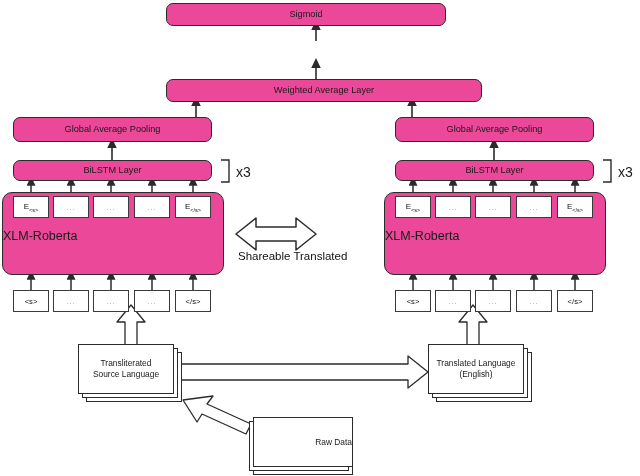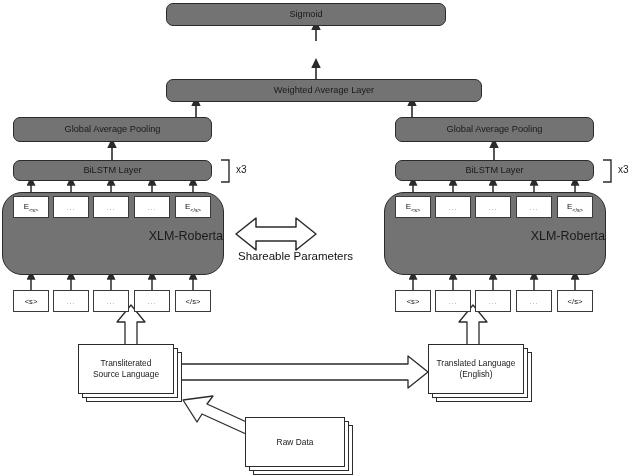--- a/index.html
+++ b/index.html
@@ -1,34 +1,34 @@
 <!DOCTYPE html>
 <html><head>
 <meta charset="utf-8">
 <style>
   html,body{margin:0;padding:0;background:#ffffff;}
   body{width:640px;height:476px;position:relative;overflow:hidden;
        font-family:"Liberation Sans","DejaVu Sans",sans-serif;color:#111;}
   #stage{position:absolute;left:0;top:0;width:640px;height:476px;}
   svg#wires{position:absolute;left:0;top:0;width:640px;height:476px;pointer-events:none;}
 
-  .box{position:absolute;box-sizing:border-box;border:1.3px solid #2b2b2b;background:#737373;
-       display:flex;align-items:center;justify-content:center;text-align:right;
+  .box{position:absolute;box-sizing:border-box;border:1.3px solid #2b2b2b;background:#ec4899;
+       display:flex;align-items:center;justify-content:center;text-align:left;
        font-size:9.2px;line-height:1.25;color:#1a1a1a;z-index:3;}
   .rounded{border-radius:7px;}
-  .bigbox{border-radius:20px;align-items:flex-end;justify-content:center;z-index:2;}
+  .bigbox{border-radius:10px;align-items:flex-end;justify-content:center;z-index:2;}
   .bigbox .rb-label{position:absolute;left:0;right:0;top:36px;font-size:12.5px;color:#1a1a1a;}
 
   .tok{position:absolute;box-sizing:border-box;border:1.2px solid #3a3a3a;background:#fff;
        display:flex;align-items:center;justify-content:center;font-size:7.6px;z-index:4;}
   .tok.dots{color:#9a9a9a;letter-spacing:1px;font-size:8px;}
   .emb{font-size:8px;}
   .emb sub{font-size:5.6px;}
 
-  .x3{position:absolute;font-size:10px;color:#1a1a1a;z-index:5;}
+  .x3{position:absolute;font-size:14px;color:#1a1a1a;z-index:5;}
 
   .stack{position:absolute;z-index:3;}
   .stack .sheet{position:absolute;box-sizing:border-box;border:1.2px solid #2b2b2b;background:#fff;}
   .stack .front{display:flex;align-items:center;justify-content:center;text-align:center;
                 font-size:8.4px;line-height:1.3;color:#1a1a1a;}
 
   .share-label{position:absolute;font-size:11.5px;color:#111;z-index:5;white-space:nowrap;}
 </style>
 </head>
 <body>
@@ -167,21 +167,21 @@
   <div class="tok emb" style="left:557px;top:196px;width:36px;height:22px;">
     <span>E<sub>&lt;/s&gt;</sub></span>
   </div>
 
   <div class="tok" style="left:395px;top:290px;width:36px;height:22px;">&lt;s&gt;</div>
   <div class="tok dots" style="left:435px;top:290px;width:36px;height:22px;">...</div>
   <div class="tok dots" style="left:475px;top:290px;width:36px;height:22px;">...</div>
   <div class="tok dots" style="left:516px;top:290px;width:36px;height:22px;">...</div>
   <div class="tok" style="left:557px;top:290px;width:36px;height:22px;">&lt;/s&gt;</div>
 
-  <div class="share-label" style="left:238px;top:250px;">Shareable Parameters</div>
+  <div class="share-label" style="left:238px;top:250px;">Shareable Translated</div>
 
   <div class="stack" style="left:428px;top:344px;width:104px;height:58px;">
     <div class="sheet" style="left:8px;top:8px;width:96px;height:50px;"></div>
     <div class="sheet" style="left:4px;top:4px;width:96px;height:50px;"></div>
     <div class="sheet front" style="left:0px;top:0px;width:96px;height:50px;flex-direction:column;">
       <span>Translated Language</span>
       <span>(English)</span>
     </div>
   </div>
 
@@ -190,18 +190,18 @@
     <div class="sheet" style="left:4px;top:4px;width:96px;height:50px;"></div>
     <div class="sheet front" style="left:0px;top:0px;width:96px;height:50px;flex-direction:column;">
       <span>Transliterated</span>
       <span>Source Language</span>
     </div>
   </div>
 
   <div class="stack" style="left:245px;top:417px;width:112px;height:62px;">
     <div class="sheet" style="left:8px;top:8px;width:100px;height:50px;"></div>
     <div class="sheet" style="left:4px;top:4px;width:100px;height:50px;"></div>
-    <div class="sheet front" style="left:0px;top:0px;width:100px;height:50px;">
+    <div class="sheet front" style="left:8px;top:0px;width:100px;height:50px;justify-content:flex-end;">
       <span>Raw Data</span>
     </div>
   </div>
 
 </div>
 
 </body></html>

